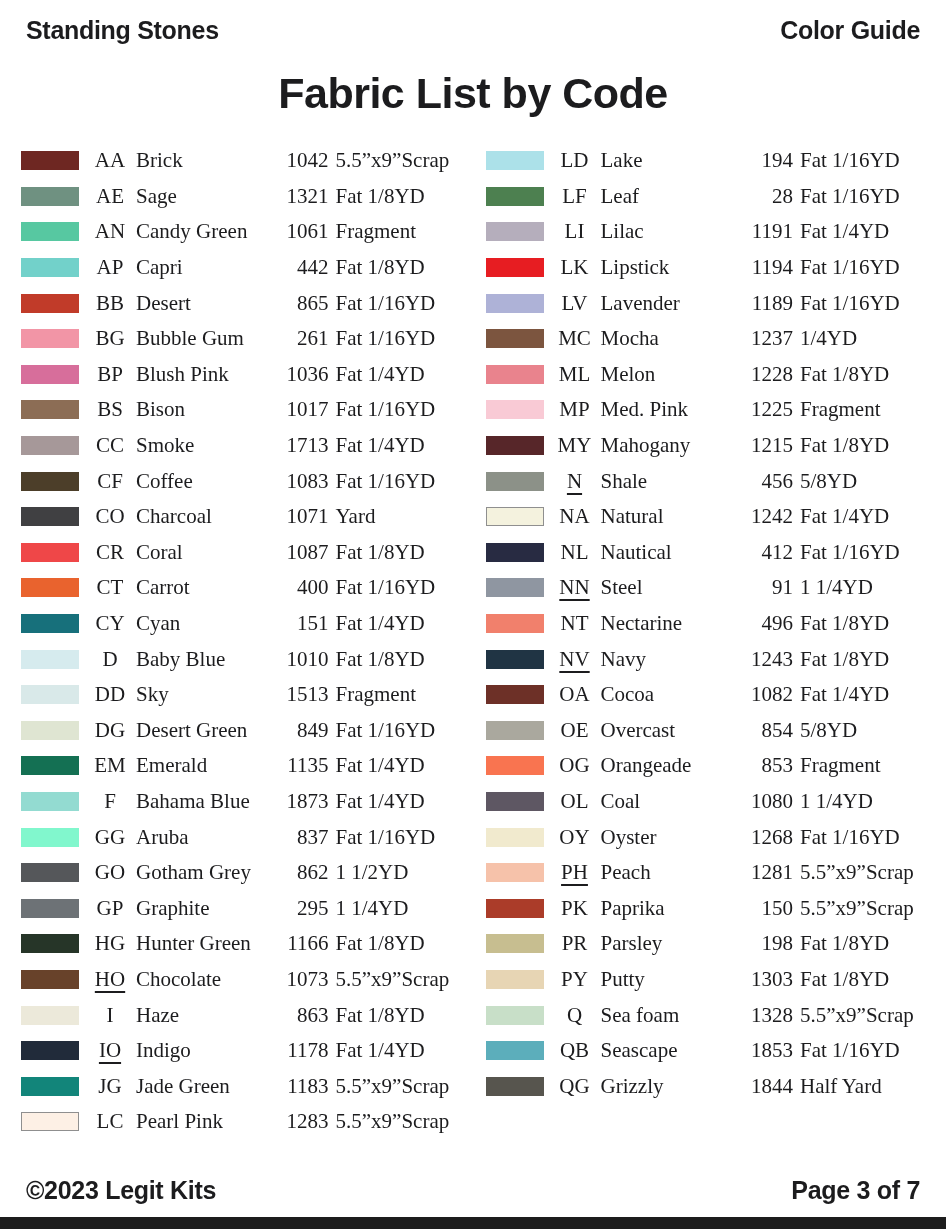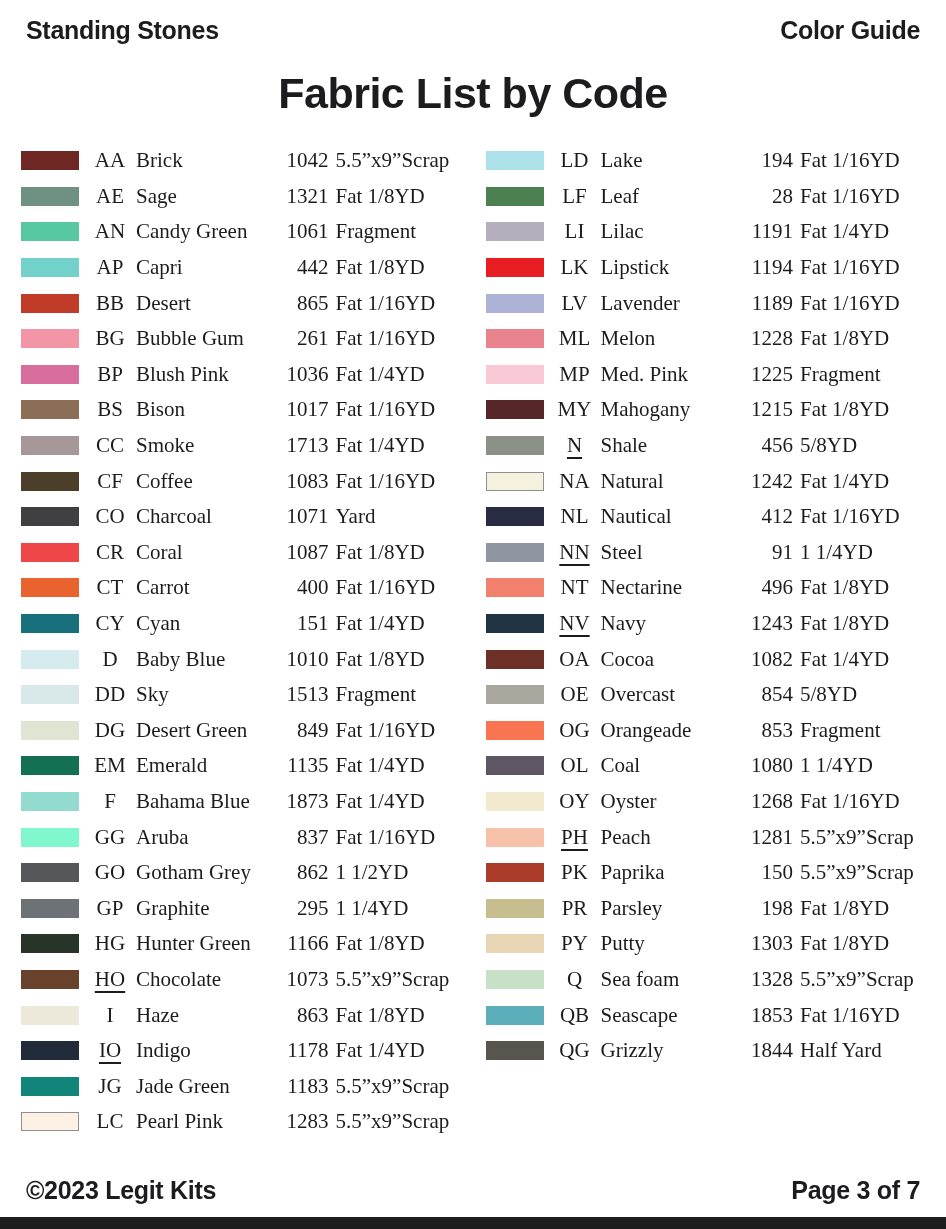--- a/index.html
+++ b/index.html
@@ -322,20 +322,27 @@
     <span class="size">Fat 1/16YD</span>
   </div>
         <div class="row">
     <span class="sw" style="background: rgb(174, 178, 215);"></span>
     <span class="code">LV</span>
     <span class="name">Lavender</span>
     <span class="num">1189</span>
     <span class="size">Fat 1/16YD</span>
   </div>
         <div class="row">
+    <span class="sw" style="background: rgb(124, 85, 63);"></span>
+    <span class="code">MC</span>
+    <span class="name">Mocha</span>
+    <span class="num">1237</span>
+    <span class="size">1/4YD</span>
+  </div>
+        <div class="row">
     <span class="sw" style="background: rgb(233, 131, 141);"></span>
     <span class="code">ML</span>
     <span class="name">Melon</span>
     <span class="num">1228</span>
     <span class="size">Fat 1/8YD</span>
   </div>
         <div class="row">
     <span class="sw" style="background: rgb(249, 202, 213);"></span>
     <span class="code">MP</span>
     <span class="name">Med. Pink</span>

